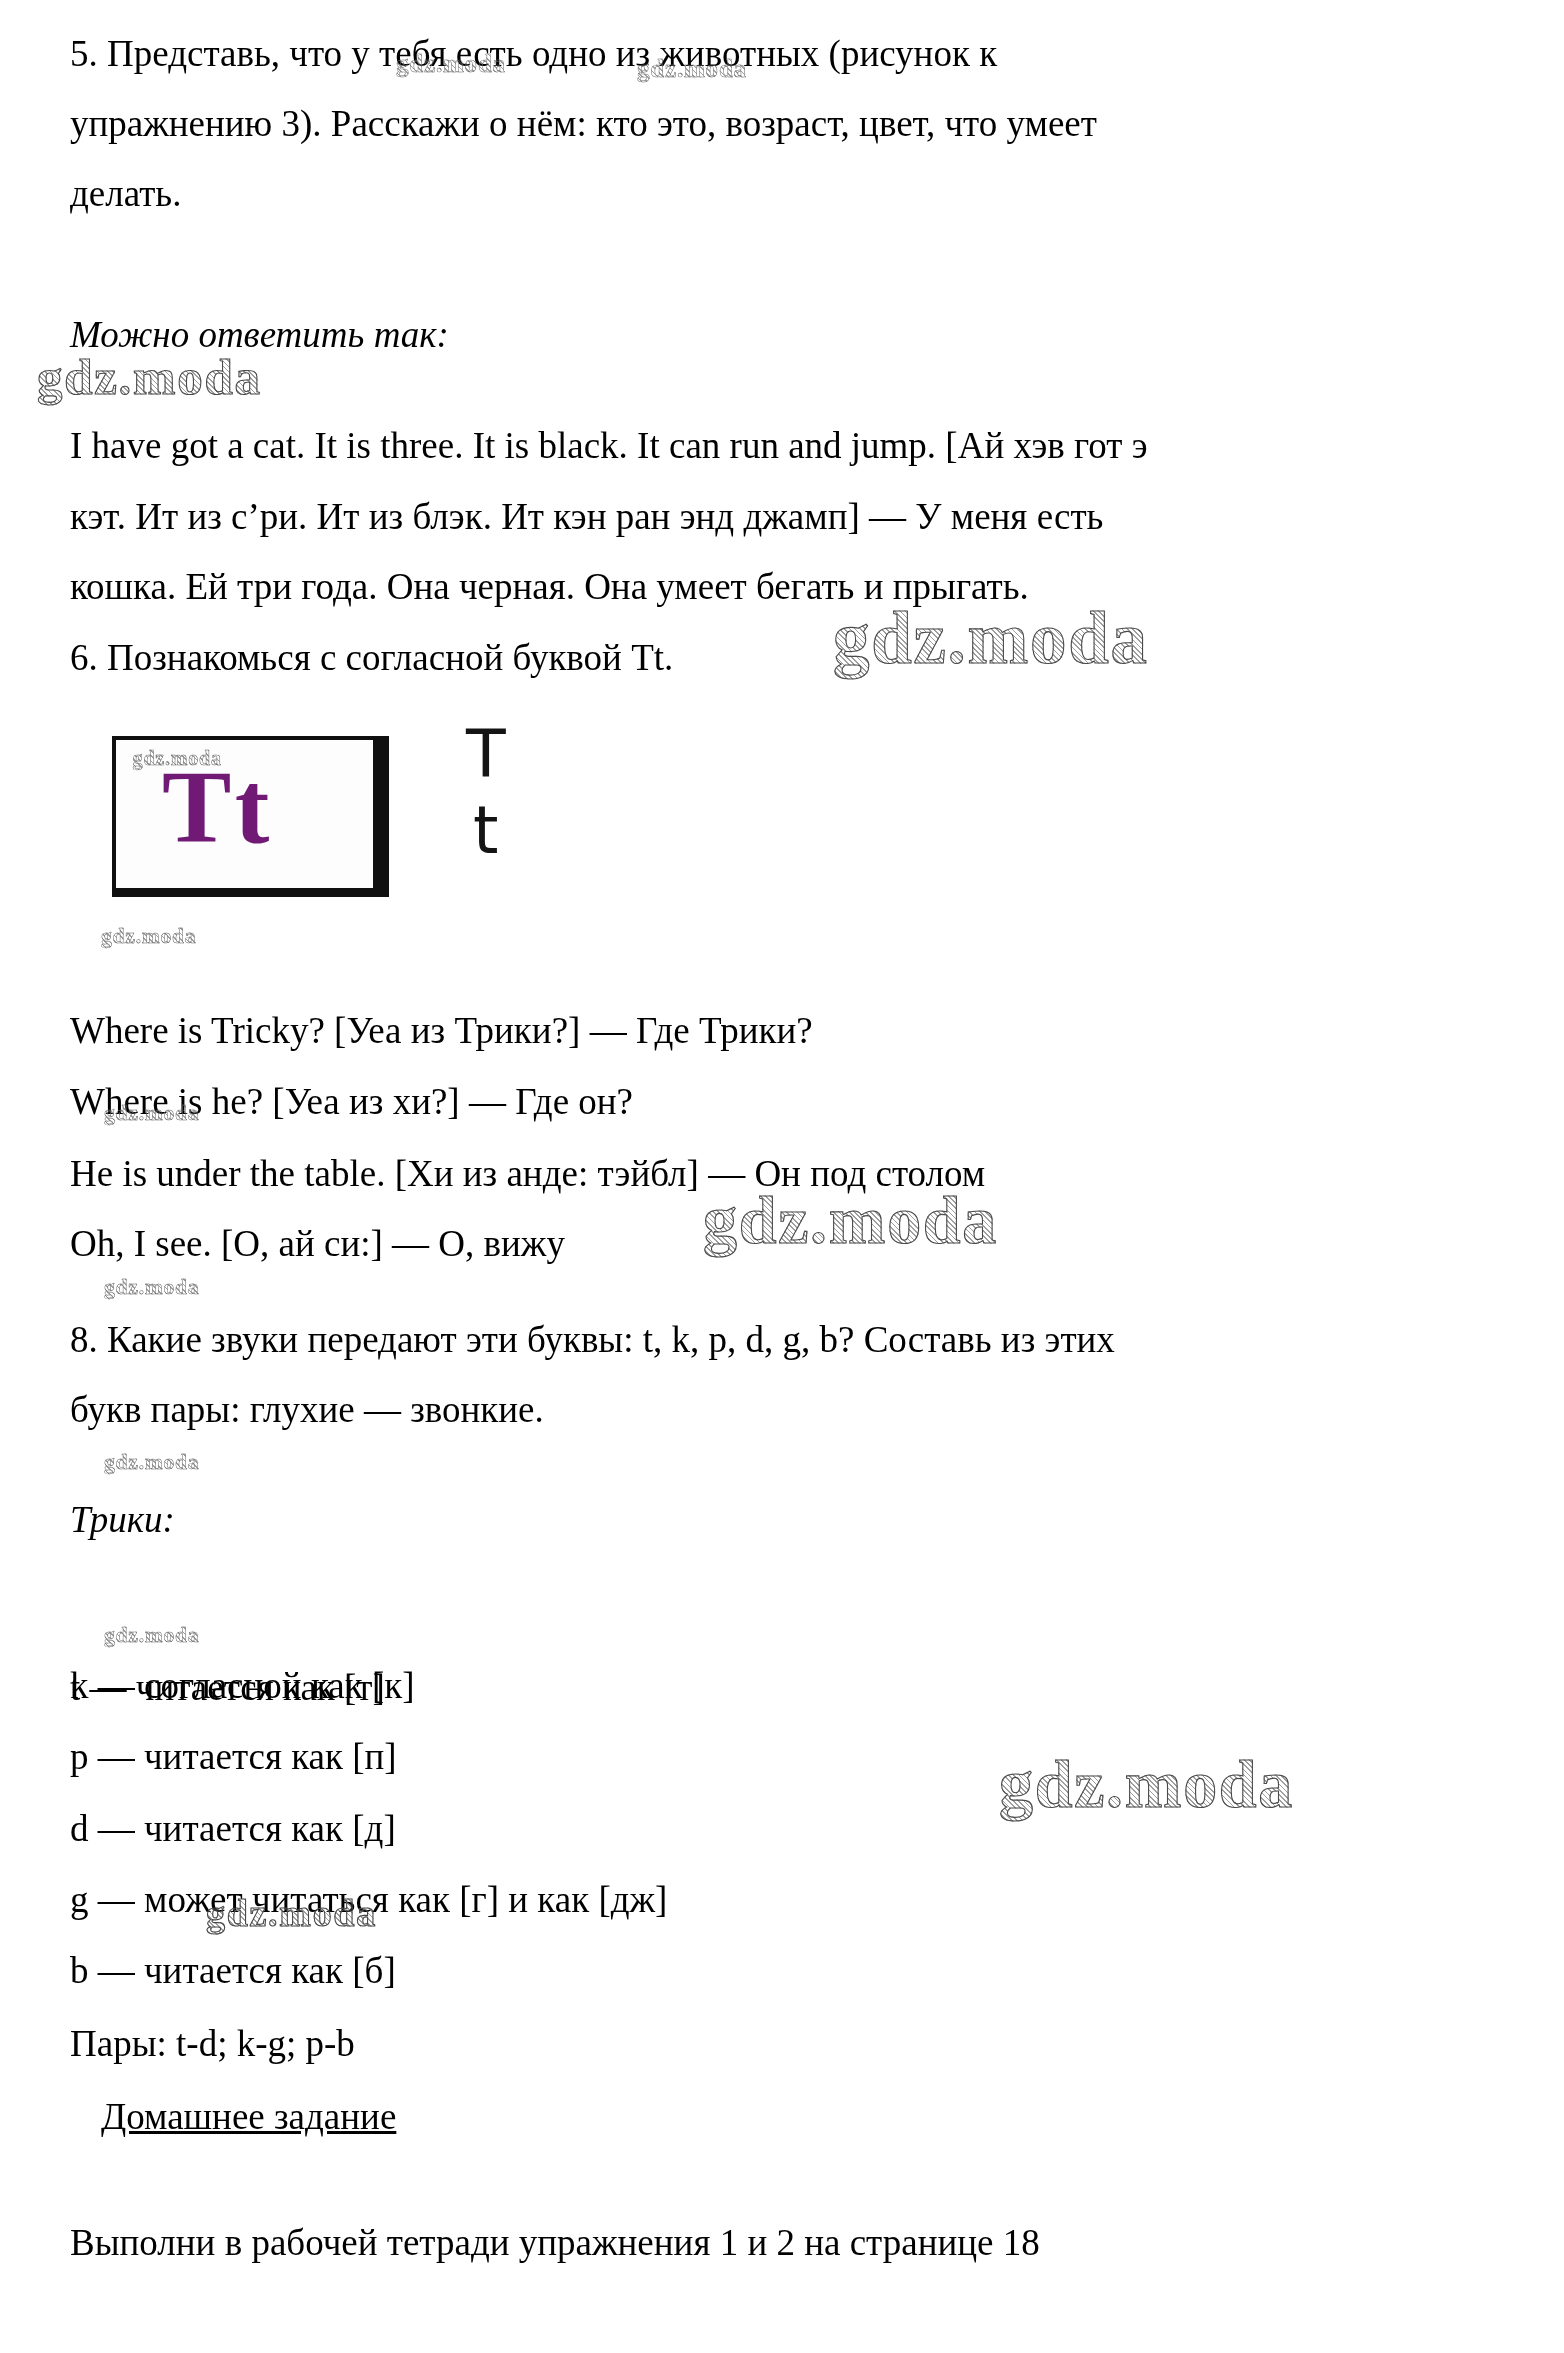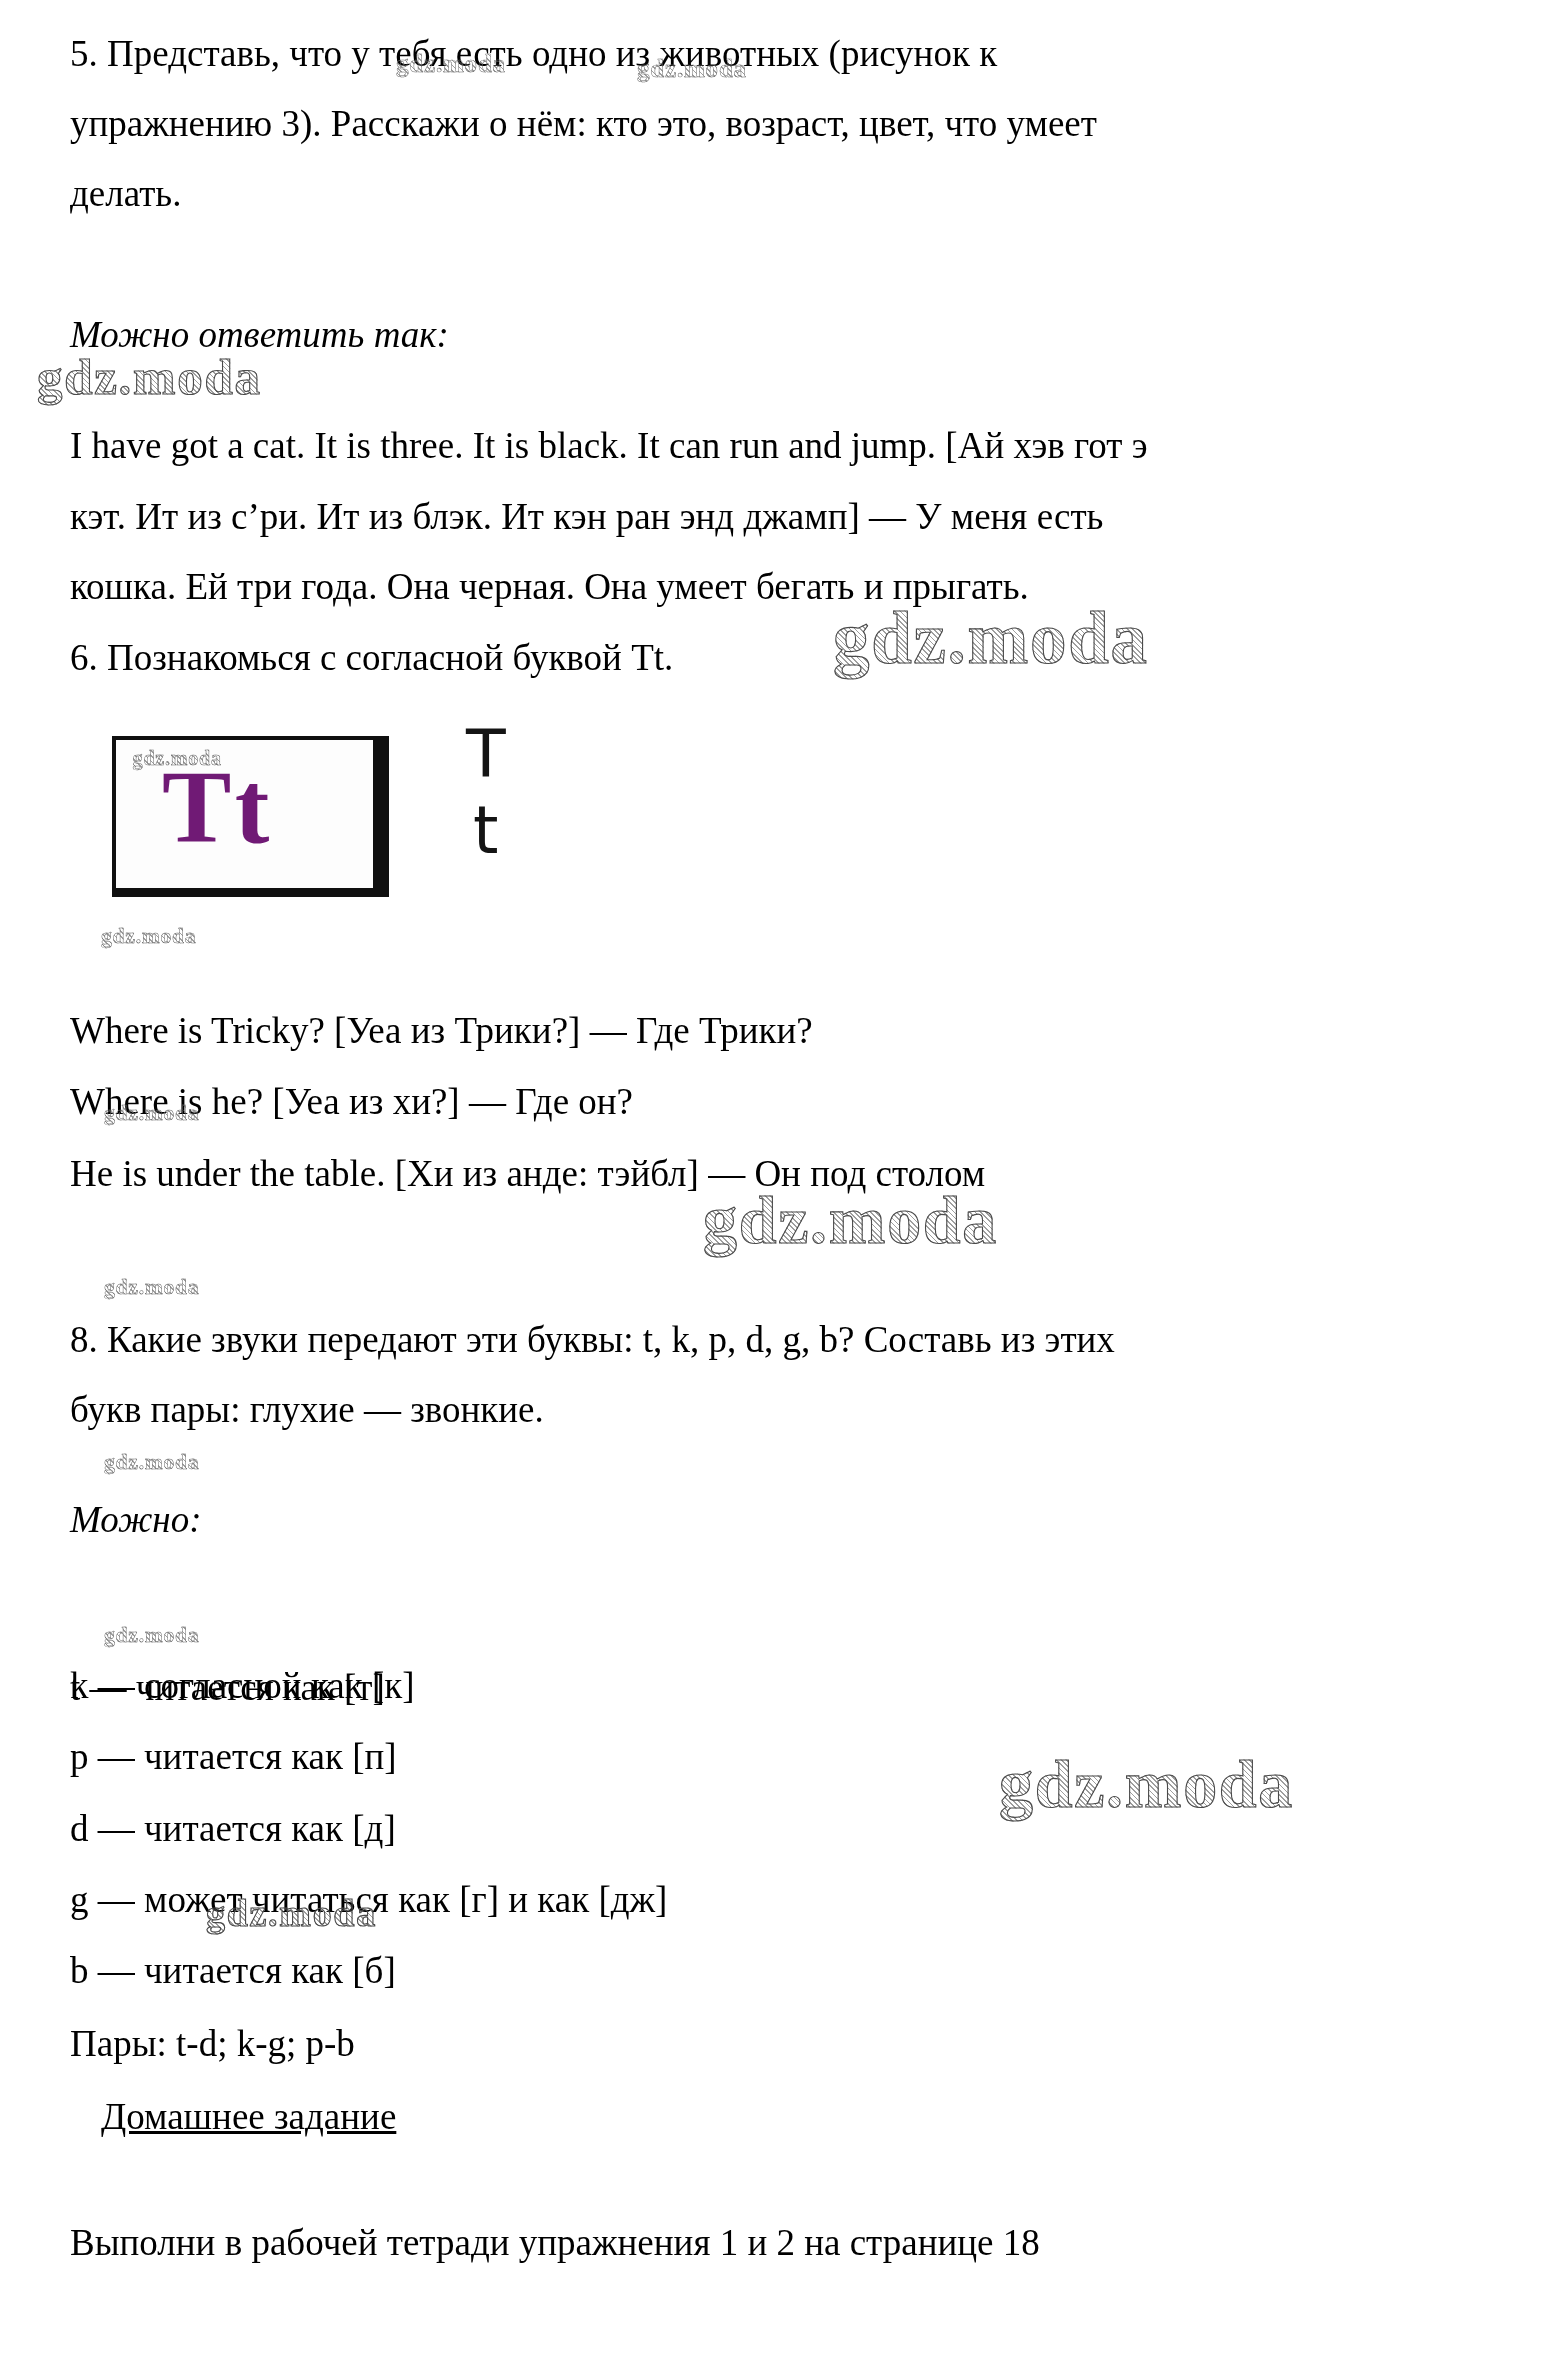--- a/index.html
+++ b/index.html
@@ -116,28 +116,29 @@
   <div class="sample-letters">
     <div>T</div>
     <div>t</div>
   </div>
   <div class="wm wm-small" style="left:101px; top:924px; font-size:21.5px">gdz.moda</div>
 
   <div class="line" style="top:1009px">Where is Tricky? [Уеа из Трики?] — Где Трики?</div>
   <div class="line" style="top:1080px">Where is he? [Уеа из хи?] — Где он?</div>
   <div class="wm wm-small" style="left:104px; top:1101px; font-size:21.5px">gdz.moda</div>
   <div class="line" style="top:1152px">He is under the table. [Хи из анде: тэйбл] — Он под столом</div>
+  <div class="line" style="top:1222px">Oh, I see. [О, ай си:] — О, вижу</div>
   <div class="wm" style="left:703px; top:1181px; font-size:68px">gdz.moda</div>
   <div class="wm wm-small" style="left:104px; top:1275px; font-size:21.5px">gdz.moda</div>
 
   <div class="line" style="top:1318px">8. Какие звуки передают эти буквы: t, k, p, d, g, b? Составь из этих</div>
   <div class="line" style="top:1388px">букв пары: глухие — звонкие.</div>
 
   <div class="wm wm-small" style="left:104px; top:1450px; font-size:21.5px">gdz.moda</div>
-  <div class="line italic" style="top:1498px">Можно:</div>
+  <div class="line italic" style="top:1498px">Трики:</div>
 
   <div class="line" style="top:1666px">t — читается как [т]</div>
   <div class="wm wm-small" style="left:104px; top:1623px; font-size:21.5px">gdz.moda</div>
   <div class="line" style="top:1664px">k — согласной как [к]</div>
   <div class="line" style="top:1735px">p — читается как [п]</div>
   <div class="line" style="top:1807px">d — читается как [д]</div>
   <div class="wm" style="left:999px; top:1745px; font-size:68px">gdz.moda</div>
   <div class="line" style="top:1878px">g — может читаться как [г] и как [дж]</div>
   <div class="wm" style="left:206px; top:1891px; font-size:38px">gdz.moda</div>
   <div class="line" style="top:1949px">b — читается как [б]</div>

